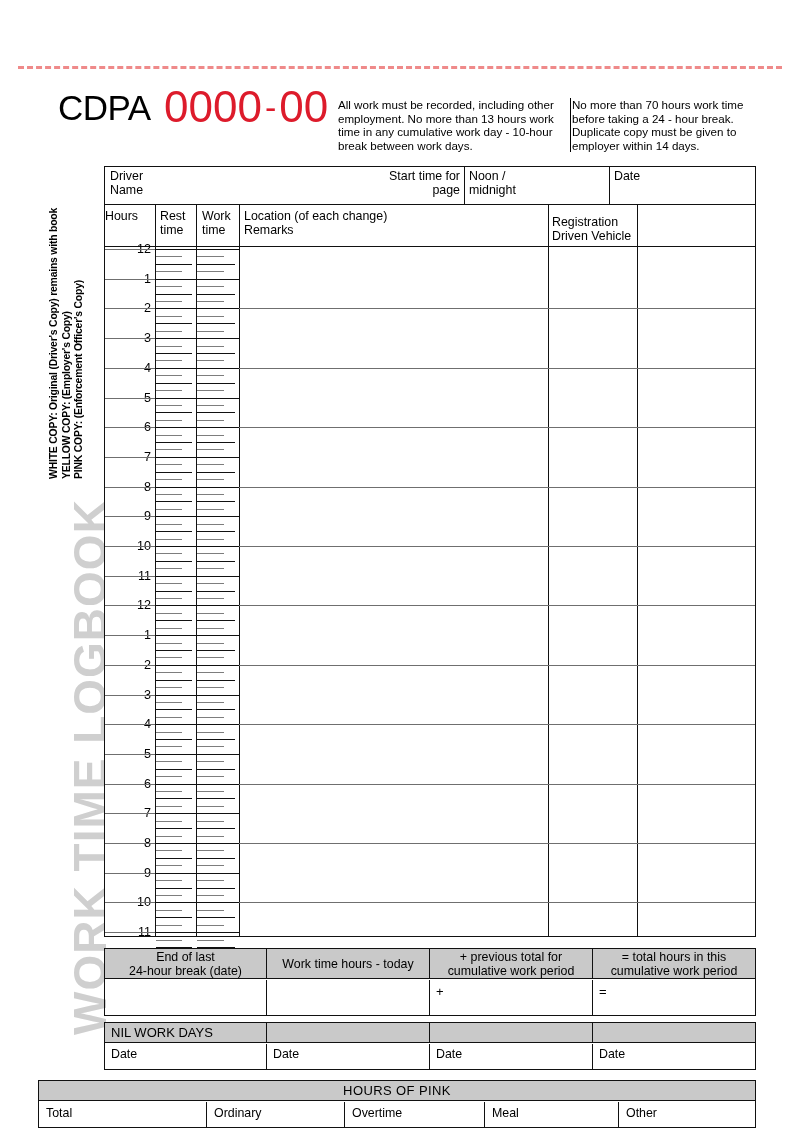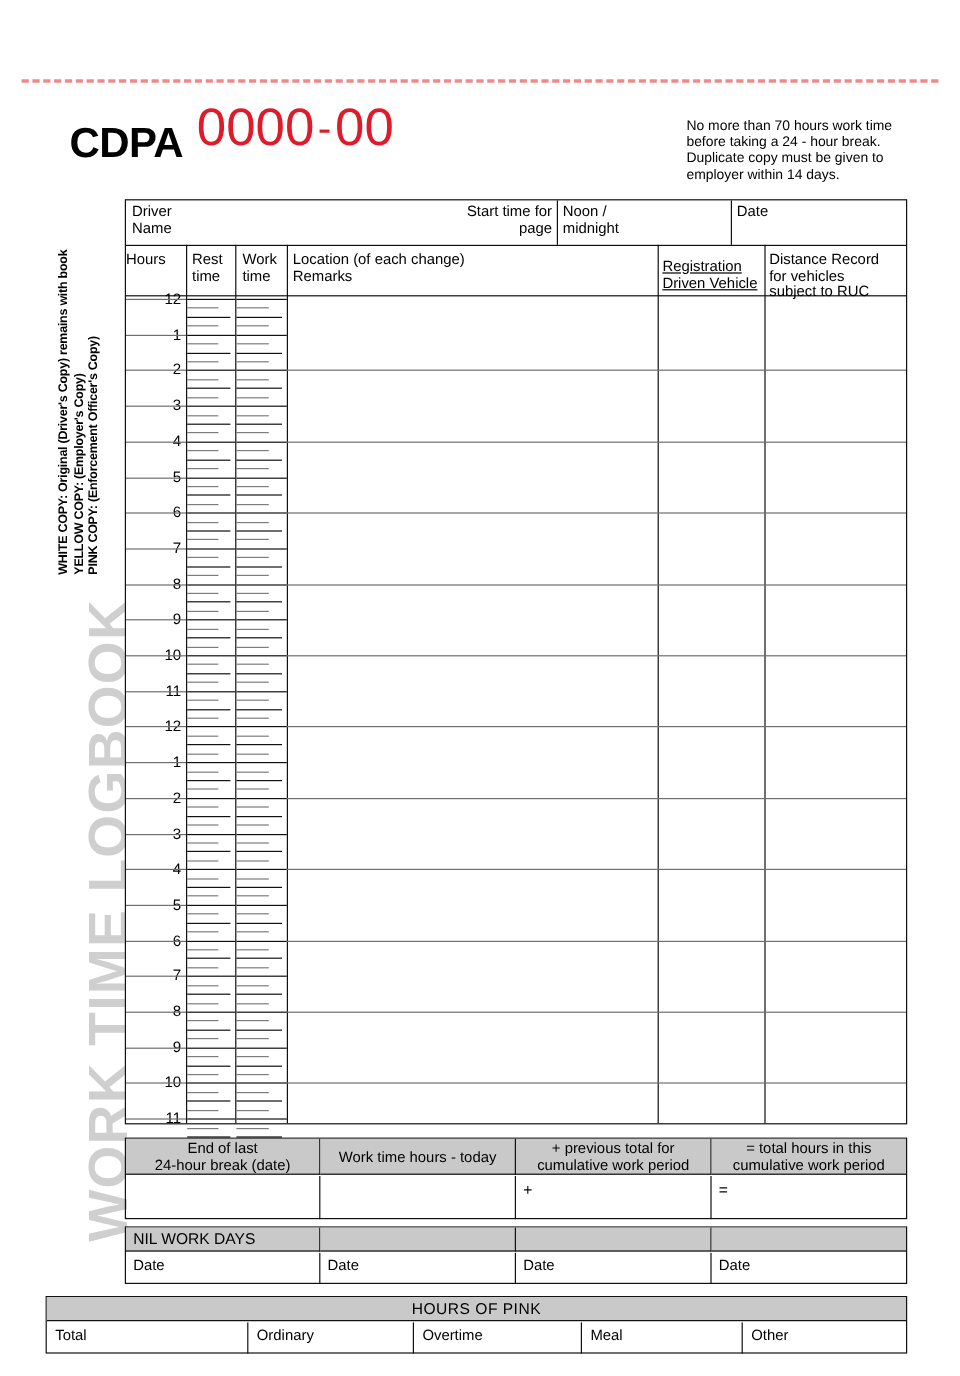--- a/index.html
+++ b/index.html
@@ -16,22 +16,22 @@
 
   
   .perf{
     position:absolute;left:18px;right:18px;top:66px;height:0;
     border-top:3px dashed #ef8a8a;
   }
 
   
   .masthead{position:absolute;left:0;top:88px;width:800px;height:72px;}
   .cdpa{
-    position:absolute;left:58px;top:12px;
-    font-size:35px;font-weight:bold;letter-spacing:-0.5px;
+    position:absolute;left:58px;top:0px;
+    font-size:35px;font-weight:normal;letter-spacing:-0.5px;
     font-family:"Liberation Sans", sans-serif;
   }
   .cdpanum{
     position:absolute;left:164px;top:-6px;
     font-size:44px;color:#dd1b2b;letter-spacing:0px;
     font-family:"Liberation Sans", sans-serif;
   }
   .cdpanum .dash{font-size:34px;vertical-align:3px;padding:0 3px;}
 
   .notebox{
@@ -126,20 +126,21 @@
 </head>
 <body>
 
 <div class="page">
 
   <div class="perf"></div>
 
   <div class="masthead">
     <div class="cdpa">CDPA</div>
     <div class="cdpanum"><span>0000</span><span class="dash">-</span><span>00</span></div>
+    <div class="notebox note1">All work must be recorded, including other employment. No more than 13 hours work time in any cumulative work day - 10-hour break between work days.</div>
     <div class="notebox note2">No more than 70 hours work time before taking a 24 - hour break. Duplicate copy must be given to employer within 14 days.</div>
   </div>
 
   <div class="copynotes">
     <div>WHITE COPY: Original (Driver's Copy) remains with book</div>
     <div>YELLOW COPY:  (Employer's Copy)</div>
     <div>PINK COPY: (Enforcement Officer's Copy)</div>
   </div>
 
   <div class="biglabel">WORK TIME LOGBOOK</div>
@@ -177,28 +178,23 @@
       <span>time</span>
     </div>
     <div class="cellhdr" style="left:97px;top:43px;">
       <span>Work</span><br>
       <span>time</span>
     </div>
     <div class="cellhdr" style="left:139px;top:43px;">
       <span>Location (of each change)</span><br>
       <span>Remarks</span>
     </div>
-    <div class="cellhdr" style="left:447px;top:49px;text-decoration:underline;">
+    <div class="cellhdr" style="left:447px;top:49px;">
       <span>Registration</span><br>
       <span>Driven Vehicle</span>
-    </div>
-    <div class="cellhdr" style="left:536px;top:43px;">
-      <span>Distance Record</span><br>
-      <span>for vehicles</span><br>
-      <span>subject to RUC</span>
     </div>
 
     <div id="scale-layer">
         <div class="hourlab" style="left: 2px; top: 76px;">12</div>
         <div class="hrow" style="left: 0px; width: 50px; top: 82px;"></div>
         <div class="tick h" style="left: 51px; width: 40px; top: 82px;"></div>
         <div class="tick h" style="left: 92px; width: 42px; top: 82px;"></div>
         <div class="tick q" style="left: 51px; width: 26px; top: 89.425px;"></div>
         <div class="tick q" style="left: 92px; width: 27px; top: 89.425px;"></div>
         <div class="tick h" style="left: 51px; width: 36px; top: 96.85px;"></div>

